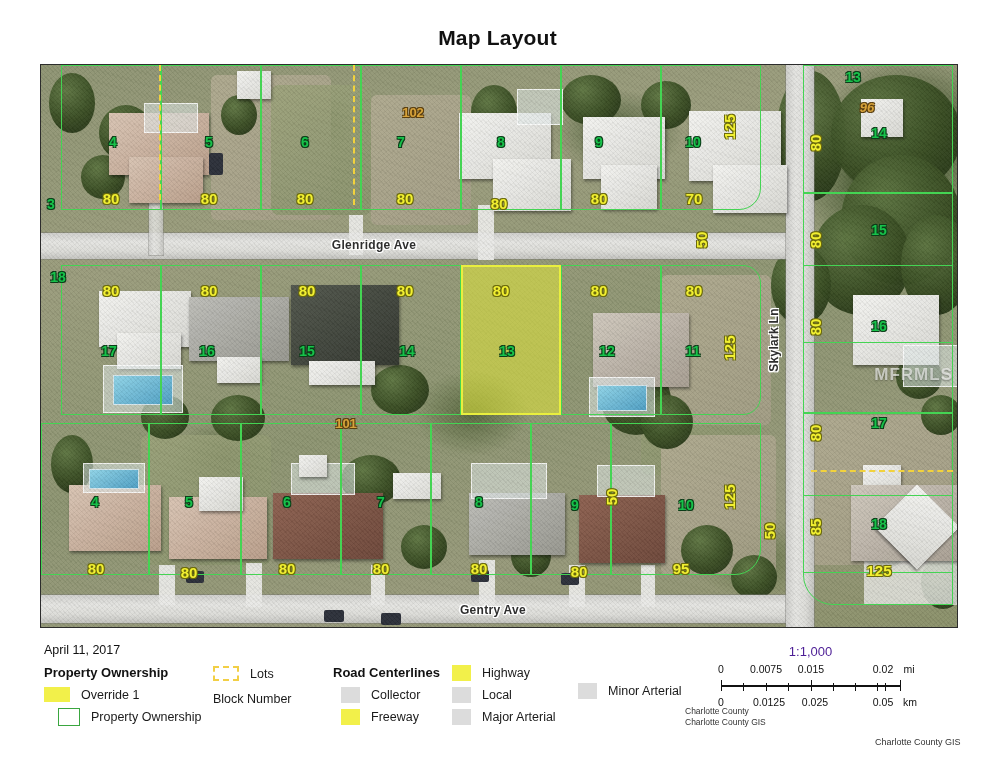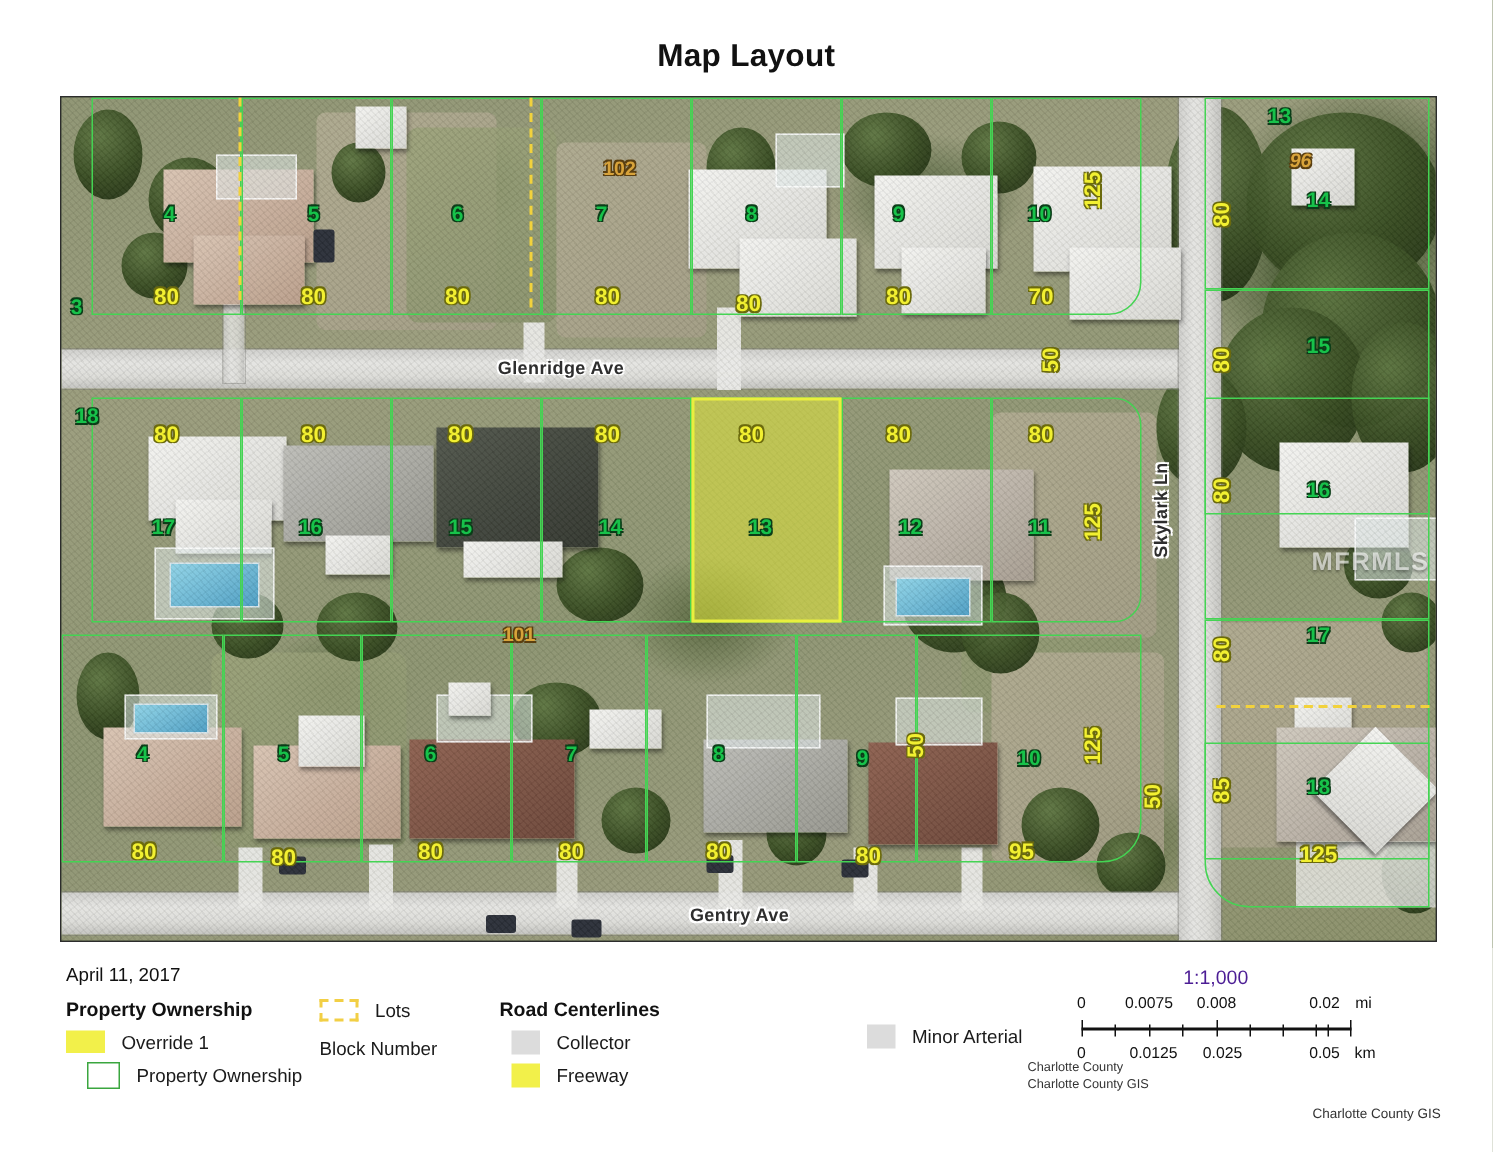--- a/index.html
+++ b/index.html
@@ -499,35 +499,49 @@
     <div class="legend-row" style="margin-top:1px;">
       <span class="swatch sw-dash"></span>
       <span class="legend-label">Lots</span>
     </div>
     <div class="legend-row" style="margin-top:10px;">
       <span class="swatch sw-none"></span>
       <span class="legend-label" style="margin-left:-37px;">Block Number</span>
     </div>
   </div>
 
+  <div class="legend-col" style="left:452px;top:33px;width:140px;">
+    <div class="legend-row">
+      <span class="swatch sw-yellow" style="width:19px;height:16px;"></span>
+      <span class="legend-label">Highway</span>
+    </div>
+    <div class="legend-row">
+      <span class="swatch sw-gray" style="width:19px;height:16px;"></span>
+      <span class="legend-label">Local</span>
+    </div>
+    <div class="legend-row">
+      <span class="swatch sw-gray" style="width:19px;height:16px;"></span>
+      <span class="legend-label">Major Arterial</span>
+    </div>
+  </div>
 
   <div class="legend-col" style="left:578px;top:51px;width:150px;">
     <div class="legend-row">
       <span class="swatch sw-gray" style="width:19px;height:16px;"></span>
       <span class="legend-label">Minor Arterial</span>
     </div>
   </div>
 
   <div id="scalebar">
     <div id="scale-ratio">1:1,000</div>
 
     <div class="scale-ticks-row" style="top:19px;">
       <span style="left:18px;">0</span>
       <span style="left:63px;">0.0075</span>
-      <span style="left:108px;">0.008</span>
+      <span style="left:108px;">0.015</span>
       <span style="left:180px;">0.02</span>
       <span style="left:206px;">mi</span>
     </div>
 
     <div id="scale-axis">
       <div class="line"></div>
       <div class="tk" style="left:0px;"></div>
       <div class="tk minor" style="left:22px;"></div>
       <div class="tk minor" style="left:45px;"></div>
       <div class="tk minor" style="left:67px;"></div>

